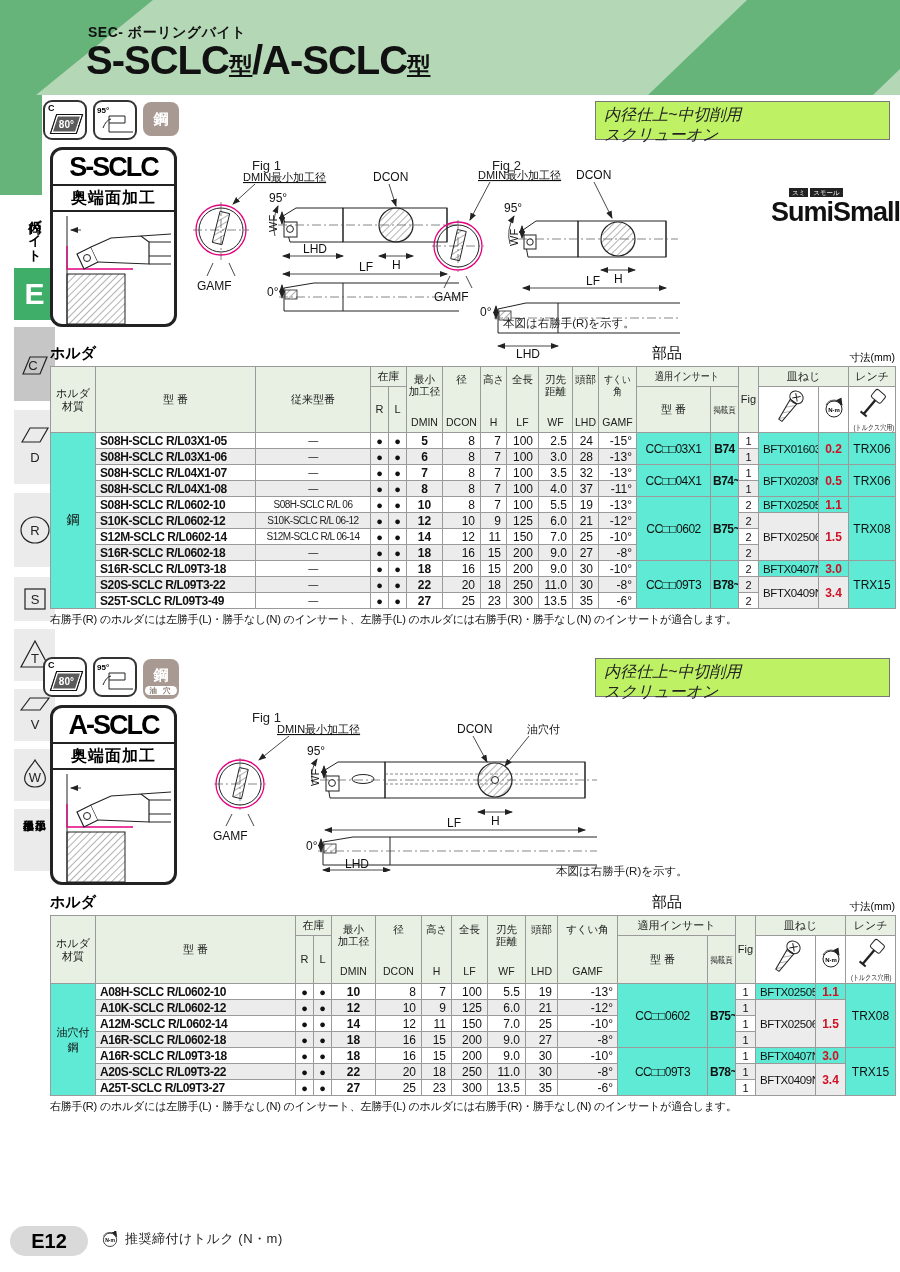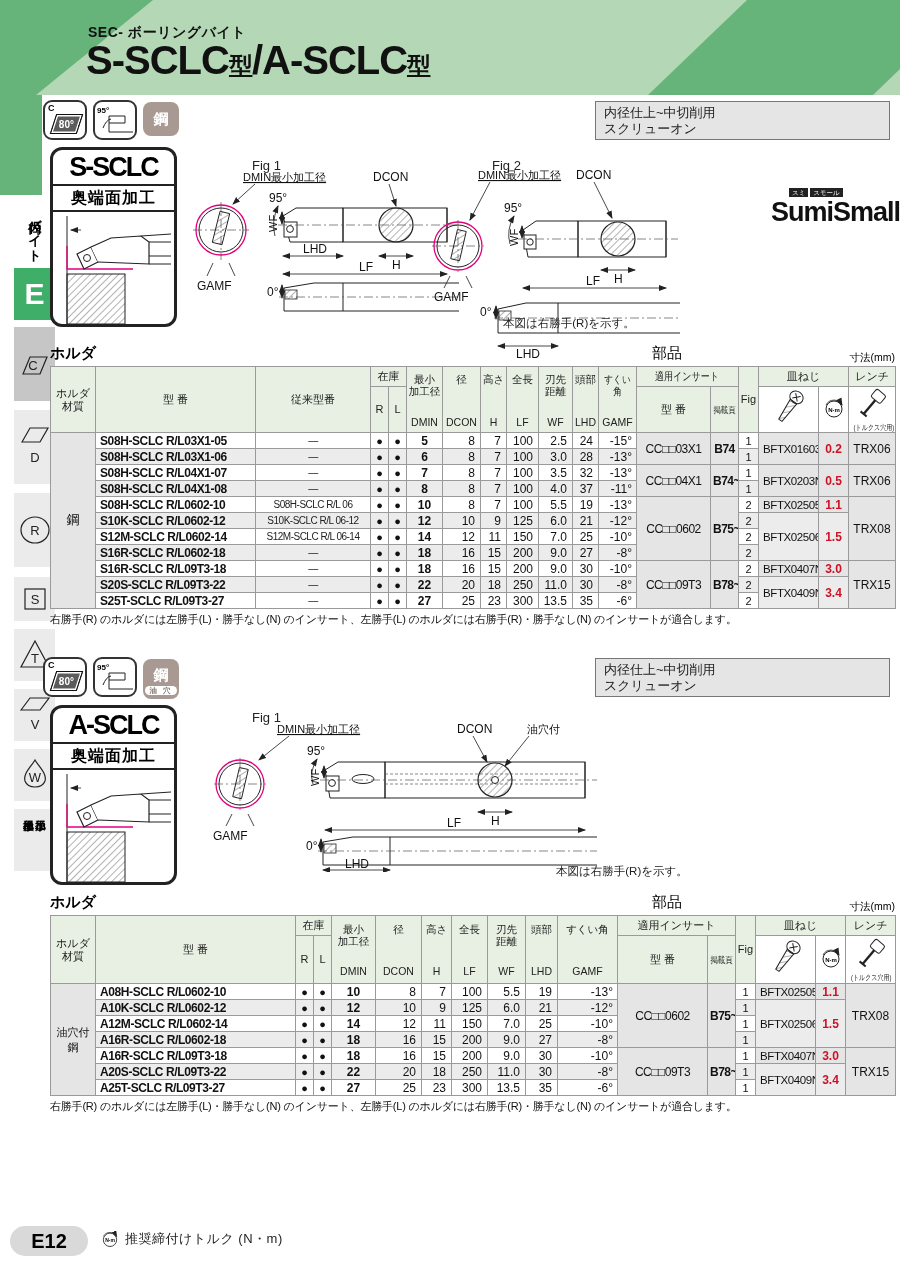--- a/index.html
+++ b/index.html
@@ -42,21 +42,21 @@
   .iconrow { position:absolute; display:flex; gap:6px; align-items:flex-start; }
   .ic-box { width:44px; height:40px; border:2px solid #333; border-radius:9px; background:#fff; position:relative; }
   .ic-c { position:absolute; left:3px; top:1px; font-size:9px; font-weight:bold; }
   .ic-diamond { position:absolute; left:8px; top:12px; width:27px; height:20px; background:#5c5c5c; transform:skewX(-18deg); border:1px solid #111; box-shadow:inset 0 0 0 1.5px #fff; display:flex; align-items:center; justify-content:center; }
   .ic-diamond span { color:#fff; font-size:10px; font-weight:bold; transform:skewX(18deg); }
   .badge { width:36px; height:34px; margin-top:2px; background:#a89a92; border-radius:8px; color:#fff; font-size:15px; font-weight:bold; display:flex; align-items:center; justify-content:center; }
   .badge-oil { height:40px; flex-direction:column; gap:0; padding-top:2px; }
   .oil-pill { background:#fff; border-radius:5px; color:#8a7b72; font-size:7.5px; font-weight:bold; line-height:1.2; padding:0 4px; margin-top:1px; letter-spacing:2px; white-space:nowrap; }
 
   
-  .usebox { position:absolute; width:295px; height:39px; border:1px solid #777; background:#e5e5e5; padding:3px 8px; font-size:13px; line-height:1.25; color:#222; }
+  .usebox { position:absolute; width:295px; height:39px; border:1px solid #777; background:#bef264; padding:3px 8px; font-size:16px; line-height:1.25; color:#222;font-style:italic; }
 
   
   .toolbox { position:absolute; width:127px; height:180px; border:3px solid #222; border-radius:12px; background:#fff; overflow:hidden; }
   .toolbox .tb-name { font-size:27px; font-weight:bold; text-align:center; letter-spacing:-2px; line-height:34px; border-bottom:2px solid #222; }
   .toolbox .tb-sub { font-size:16px; font-weight:bold; text-align:center; line-height:24px; border-bottom:2px solid #222; letter-spacing:1px; }
 
   .figlabel { position:absolute; font-size:13px; color:#222; }
   .handnote { position:absolute; font-size:11.5px; color:#222; }
 
   
@@ -77,21 +77,21 @@
   th, td { border:1px solid #9a9a9a; font-weight:normal; overflow:hidden; }
   table { border:1.5px solid #666; }
   thead th { background:#e7f0e2; font-size:11px; color:#222; text-align:center; vertical-align:middle; line-height:1.15; }
   .h1 th { height:20px; }
   .stk { display:flex; flex-direction:column; justify-content:space-between; align-items:center; height:60px; padding:3px 0 2px; }
   .stk .jp { white-space:pre-line; font-size:10.5px; }
   .stk .cd { font-size:10.5px; }
   .nowrapx { white-space:nowrap; transform:scaleX(0.82); }
   tbody td { height:16px; font-size:12px; text-align:center; padding:0 2px; background:#fff; color:#111; }
   tbody tr.alt td { background:#ececec; }
-  tbody td.sp { background:#e5e5e5; }
+  tbody td.sp { background:#5eead4; }
   tbody tr.g td { border-top:1.6px solid #555; }
   td.model { text-align:left; font-weight:bold; font-size:12px; letter-spacing:-0.4px; padding-left:4px; white-space:nowrap; }
   td.leg { font-size:10px; letter-spacing:-0.5px; color:#222; white-space:nowrap; }
   td.dot { font-size:11px; padding:0; }
   td.dmin { font-weight:bold; }
   td.num { text-align:right; padding-right:5px; }
   td.gamf { text-align:right; padding-right:4px; }
   td.ins { font-size:12px; letter-spacing:-0.5px; white-space:nowrap; }
   td.pg { font-size:12px; font-weight:bold; white-space:nowrap; letter-spacing:-0.5px; }
   td.figc { font-size:11px; padding:0; }
@@ -601,21 +601,21 @@
           <td class="num">18</td>
           <td class="num">250</td>
           <td class="num">11.0</td>
           <td class="num">30</td>
           <td class="gamf">-8°</td>
           <td class="figc">2</td>
           <td class="sp pn" rowspan="2">BFTX0409N</td>
           <td class="sp tq" rowspan="2">3.4</td>
         </tr>
         <tr>
-          <td class="model">S25T-SCLC R/L09T3-27</td>
+          <td class="model">S25T-SCLC R/L09T3-49</td>
           <td class="leg">—</td>
           <td class="dot">●</td>
             <td class="dot">●</td>
           <td class="dmin">27</td>
           <td class="num">25</td>
           <td class="num">23</td>
           <td class="num">300</td>
           <td class="num">13.5</td>
           <td class="num">35</td>
           <td class="gamf">-6°</td>

